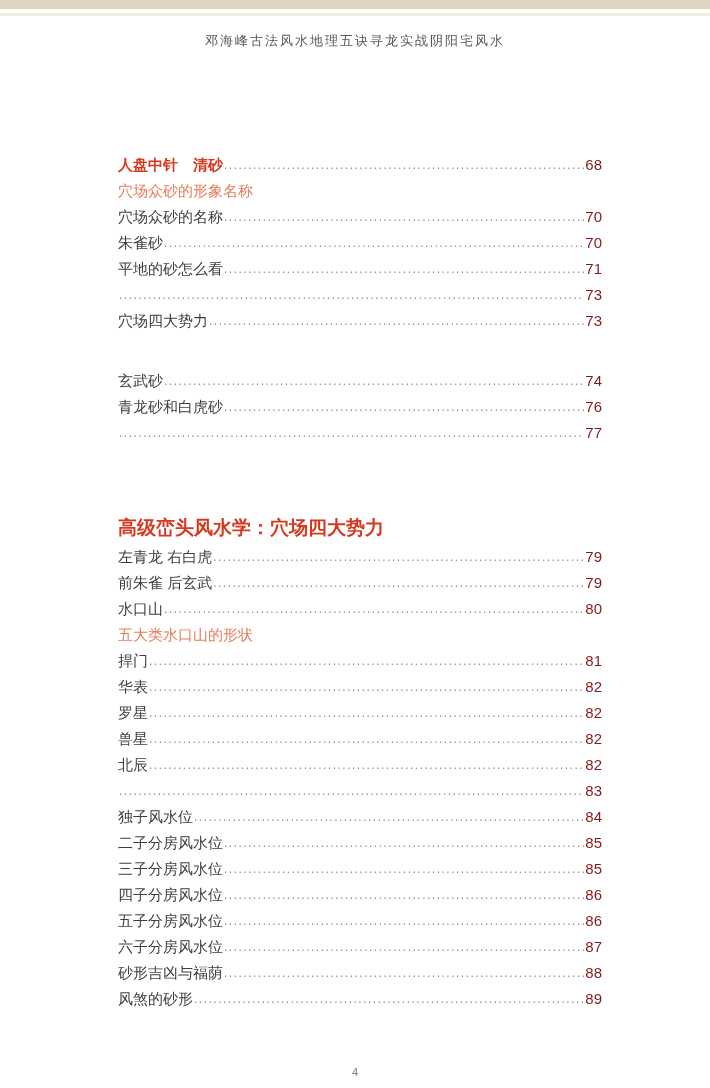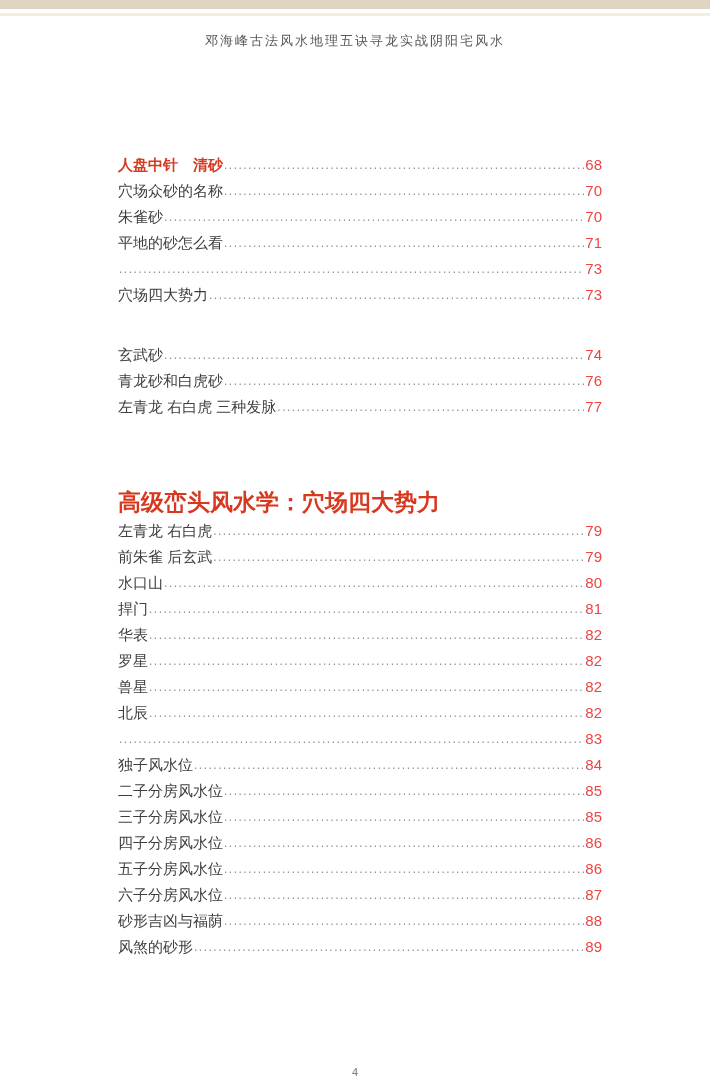--- a/index.html
+++ b/index.html
@@ -30,29 +30,29 @@
     display:flex;align-items:flex-end;
     height:26px;line-height:26px;
     font-size:15px;color:var(--body-text,#3e3e3e);
   }
   .toc-row .label{white-space:nowrap;}
   .toc-row .dots{
     flex:1;overflow:hidden;white-space:nowrap;
     color:#8f8f8f;font-size:12px;letter-spacing:1.5px;
     margin:0 1px;
   }
-  .toc-row .page-num{color:#ef4444;}
+  .toc-row .page-num{color:#7f1d1d;}
   .toc-row.bold .label{
     color:var(--accent-bold,#d6391f);font-weight:bold;
   }
   .toc-row.light .label{
     color:var(--accent-light,#e87c5b);
   }
   .toc-row.heading{
-    font-size:23px;font-weight:bold;
+    font-size:19px;font-weight:bold;
     color:var(--accent-bold,#d6391f);
     height:32px;line-height:32px;
     margin-top:66px;
   }
   .toc-spacer{height:34px;}
   .page-footer{
     position:absolute;top:1066px;left:0;width:710px;
     text-align:center;font-size:11px;color:#7a7a7a;
   }
 </style>
@@ -65,20 +65,23 @@
 <div class="page-header">
   <span>邓海峰古法风水地理五诀寻龙实战阴阳宅风水</span>
 </div>
 
 <div class="toc" id="toc">
     <div class="toc-row bold">
       <span class="label">人盘中针　清砂</span>
       <span class="dots">....................................................................................................................................................................................</span>
       <span class="page-num">68</span>
     </div>
+    <div class="toc-row light">
+      <span class="label">穴场众砂的形象名称</span>
+    </div>
     <div class="toc-row normal">
       <span class="label">穴场众砂的名称</span>
       <span class="dots">....................................................................................................................................................................................</span>
       <span class="page-num">70</span>
     </div>
     <div class="toc-row normal">
       <span class="label">朱雀砂</span>
       <span class="dots">....................................................................................................................................................................................</span>
       <span class="page-num">70</span>
     </div>
@@ -101,41 +104,43 @@
       <span class="label">玄武砂</span>
       <span class="dots">....................................................................................................................................................................................</span>
       <span class="page-num">74</span>
     </div>
     <div class="toc-row normal">
       <span class="label">青龙砂和白虎砂</span>
       <span class="dots">....................................................................................................................................................................................</span>
       <span class="page-num">76</span>
     </div>
     <div class="toc-row normal">
-      <span class="label">左青龙 右白虎 三种发脉</span>
       <span class="dots">....................................................................................................................................................................................</span>
       <span class="page-num">77</span>
     </div>
     <div class="toc-row heading">
       <span class="label">高级峦头风水学：穴场四大势力</span>
     </div>
     <div class="toc-row normal">
       <span class="label">左青龙 右白虎 </span>
       <span class="dots">....................................................................................................................................................................................</span>
       <span class="page-num">79</span>
     </div>
     <div class="toc-row normal">
       <span class="label">前朱雀 后玄武</span>
       <span class="dots">....................................................................................................................................................................................</span>
       <span class="page-num">79</span>
     </div>
     <div class="toc-row normal">
       <span class="label">水口山</span>
       <span class="dots">....................................................................................................................................................................................</span>
       <span class="page-num">80</span>
+    </div>
+    <div class="toc-row light">
+      <span class="label">五大类水口山的形状</span>
     </div>
     <div class="toc-row normal">
       <span class="label">捍门</span>
       <span class="dots">....................................................................................................................................................................................</span>
       <span class="page-num">81</span>
     </div>
     <div class="toc-row normal">
       <span class="label">华表</span>
       <span class="dots">....................................................................................................................................................................................</span>
       <span class="page-num">82</span>

